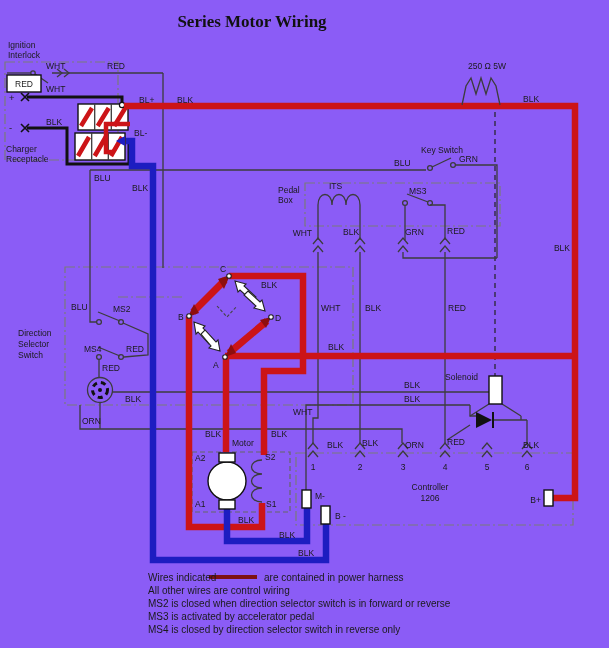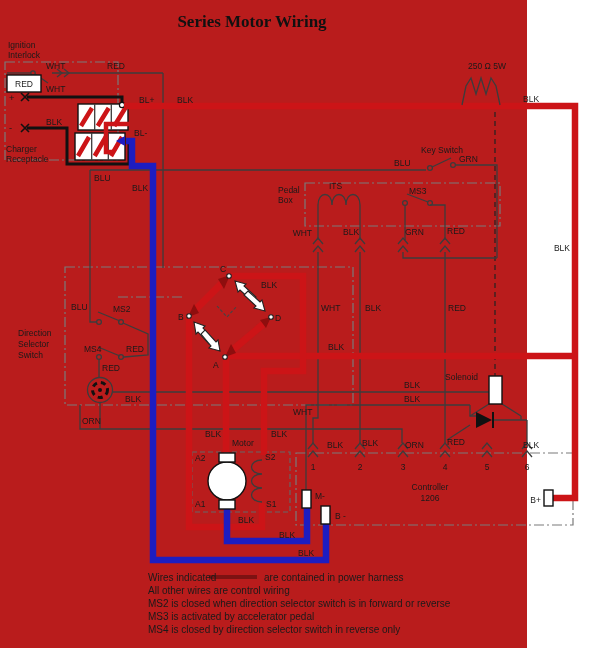--- a/index.html
+++ b/index.html
@@ -1,16 +1,16 @@
 <!DOCTYPE html>
 <html><head>
 <meta charset="utf-8">
 <style>
   html,body{margin:0;padding:0;background:#ffffff;}
-  .stage{width:527px;height:648px;position:relative;background:#b91c1c;text-align:right;}
+  .stage{width:609px;height:648px;position:relative;background:#8b5cf6;text-align:right;}
   svg{display:block;}
   .t{font-family:"Liberation Sans",sans-serif;font-size:9.5px;fill:#1a1a1a;}
   .ts{font-size:8.5px;}
   .title{font-family:"Liberation Serif",serif;font-size:17px;font-weight:bold;fill:#111;}
   .leg{font-family:"Liberation Sans",sans-serif;font-size:10px;fill:#1a1a1a;}
   .wr{stroke:#cc1417;stroke-width:6.5;fill:none;stroke-linejoin:miter;}
   .wrs{stroke:#cc1417;stroke-width:4.5;fill:none;}
   .wb{stroke:#1d1dc1;stroke-width:6.5;fill:none;stroke-linejoin:miter;}
   .wk{stroke:#111;stroke-width:3;fill:none;}
   .wt{stroke:#3c3c3c;stroke-width:1.3;fill:none;}

